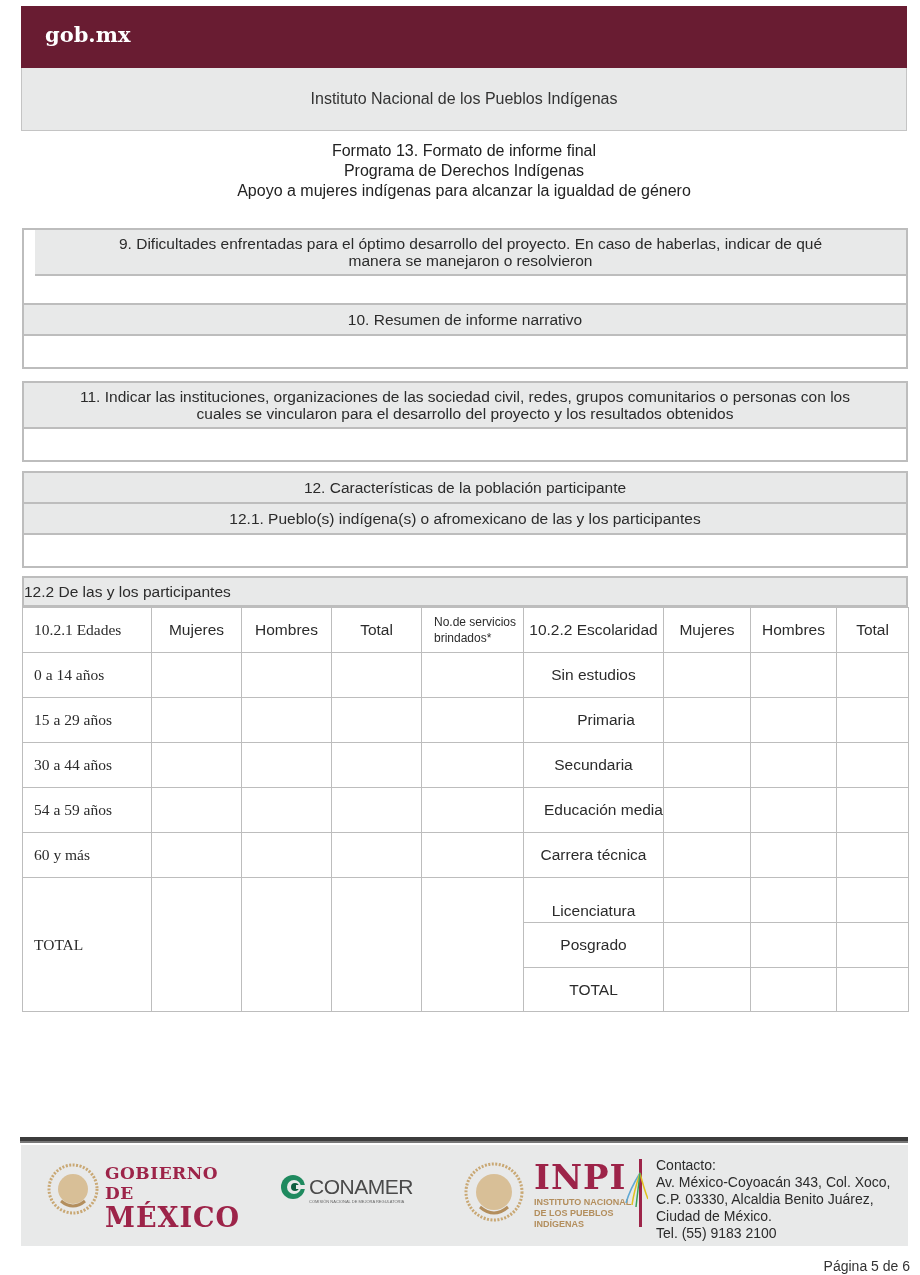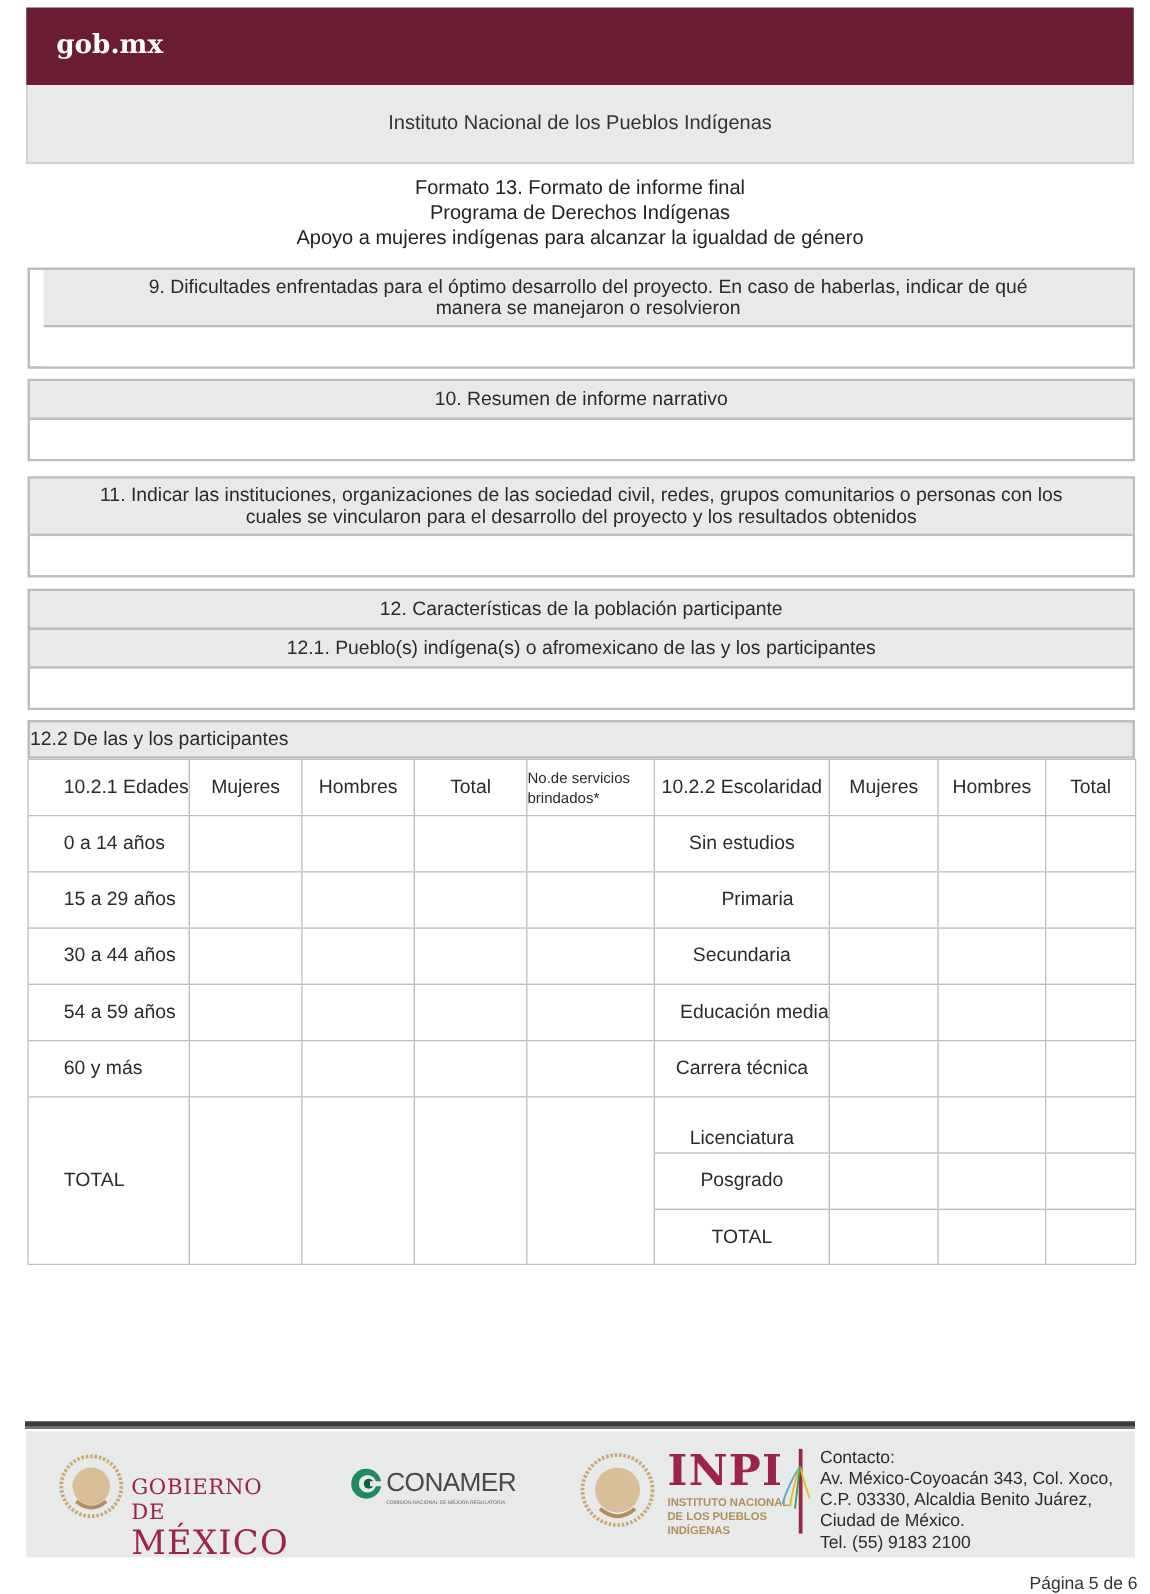--- a/index.html
+++ b/index.html
@@ -8,26 +8,26 @@
   .logo { position: absolute; left: 24px; top: 16px; color: #fff; font-family: "DejaVu Serif", serif; font-weight: bold; font-size: 21px; }
   .inst-bar { position: absolute; left: 21px; top: 68px; width: 886px; height: 63px; background: #e8e9e9; border: 1px solid #c4c4c4; border-top: none; display: flex; align-items: center; justify-content: center; font-size: 16px; color: #333; }
   .titles { position: absolute; left: 0; top: 141px; width: 928px; text-align: center; font-size: 16px; line-height: 20px; color: #222; }
   .section { position: absolute; left: 22px; width: 886px; border: 2px solid #bdbdbd; }
   .sec-head { background: #e8e9e9; text-align: center; font-size: 15.5px; line-height: 17px; padding: 6px 40px; border-bottom: 2px solid #bdbdbd; color: #2b2b2b; }
   .sec-body { height: 31px; background: #fff; }
   .grid { position: absolute; left: 22px; top: 576px; }
   .grid-head { position: absolute; left: 0; top: 0; width: 886px; height: 31px; background: #e8e9e9; border: 2px solid #bdbdbd; text-align: left; font-size: 15.5px; line-height: 27px; }
   .cell { position: absolute; border: 1px solid #bdbdbd; display: flex; align-items: center; font-size: 15.5px; background: #fff; }
   .cell.c { justify-content: center; text-align: left; }
-  .cell.l { padding-left: 28px; }
+  .cell.l { padding-left: 11px; font-family: Liberation Serif, serif; }
   .cell.small { font-size: 12px; line-height: 16px; }
   .footer-line { position: absolute; left: 20px; top: 1137px; width: 888px; height: 6px; background: #3c3c3c; border-bottom: 2px solid #777; }
   .footer { position: absolute; left: 21px; top: 1145px; width: 887px; height: 101px; background: #e8e9e9; }
   .gob { position: absolute; left: 26px; top: 16px; }
-  .gob-text { position: absolute; left: 58px; top: 2px; color: #9d2449; font-family: "DejaVu Serif", serif; font-weight: normal; margin-top: 17px; }
+  .gob-text { position: absolute; left: 58px; top: 2px; color: #9d2449; font-family: "DejaVu Serif", serif; font-weight: bold; }
   .gob-text .l1 { font-size: 17px; letter-spacing: 0.5px; }
   .gob-text .l2 { font-size: 27px; line-height: 30px; letter-spacing: 1px; }
   .conamer { position: absolute; left: 258px; top: 26px; }
   .conamer-text { position: absolute; left: 30px; top: 4px; color: #4a4a4a; font-size: 21px; letter-spacing: -0.5px; white-space: nowrap; }
   .conamer-sub { position: absolute; left: 30px; top: 28px; font-size: 4px; color: #666; white-space: nowrap; }
   .inpi { position: absolute; left: 443px; top: 14px; }
   .inpi-title { position: absolute; left: 70px; top: -2px; color: #9d2449; font-family: "DejaVu Serif", serif; font-weight: bold; font-size: 34px; letter-spacing: 1px; }
   .inpi-sub { position: absolute; left: 70px; top: 38px; color: #b38e5d; font-size: 9px; font-weight: bold; line-height: 11px; white-space: nowrap; }
   .contact { position: absolute; left: 635px; top: 12px; font-size: 14px; line-height: 17px; color: #2b2b2b; }
   .page-num { position: absolute; right: 10px; top: 1258px; font-size: 14px; color: #333; }
@@ -39,21 +39,21 @@
   <div class="logo">gob.mx</div>
 </div>
 <div class="inst-bar">Instituto Nacional de los Pueblos Indígenas</div>
 
 <div class="titles">
   <div>Formato 13. Formato de informe final</div>
   <div>Programa de Derechos Indígenas</div>
   <div>Apoyo a mujeres indígenas para alcanzar la igualdad de género</div>
 </div>
 
-<div class="section" style="top:214px;padding-left:11px;">
+<div class="section" style="top:228px;padding-left:11px;">
   <div class="sec-head" style="padding:5px 60px;">9. Dificultades enfrentadas para el óptimo desarrollo del proyecto. En caso de haberlas, indicar de qué manera se manejaron o resolvieron</div>
   <div class="sec-body"></div>
 </div>
 
 <div class="section" style="top:303px;">
   <div class="sec-head">10. Resumen de informe narrativo</div>
   <div class="sec-body"></div>
 </div>
 
 <div class="section" style="top:381px;">
@@ -67,21 +67,21 @@
   <div class="sec-body"></div>
 </div>
 
 <div class="grid">
   <div class="grid-head">12.2  De las y los participantes</div>
 
   <div class="cell l" style="left:0;top:31px;width:130px;height:46px;">10.2.1 Edades</div>
   <div class="cell c" style="left:129px;top:31px;width:91px;height:46px;">Mujeres</div>
   <div class="cell c" style="left:219px;top:31px;width:91px;height:46px;">Hombres</div>
   <div class="cell c" style="left:309px;top:31px;width:91px;height:46px;">Total</div>
-  <div class="cell c small" style="left:399px;top:31px;width:123px;height:46px;padding:0 0;">No.de servicios brindados*</div>
+  <div class="cell c small" style="left:399px;top:31px;width:123px;height:46px;padding:0 12px;">No.de servicios brindados*</div>
 
   <div class="cell c" style="left:501px;top:31px;width:141px;height:46px;">10.2.2 Escolaridad</div>
   <div class="cell c" style="left:641px;top:31px;width:88px;height:46px;">Mujeres</div>
   <div class="cell c" style="left:728px;top:31px;width:87px;height:46px;">Hombres</div>
   <div class="cell c" style="left:814px;top:31px;width:73px;height:46px;">Total</div>
 
   <div class="cell l" style="left:0;top:76px;width:130px;height:46px;">0 a 14 años</div>
   <div class="cell l" style="left:0;top:121px;width:130px;height:46px;">15 a 29 años</div>
   <div class="cell l" style="left:0;top:166px;width:130px;height:46px;">30 a 44 años</div>
   <div class="cell l" style="left:0;top:211px;width:130px;height:46px;">54 a 59 años</div>

